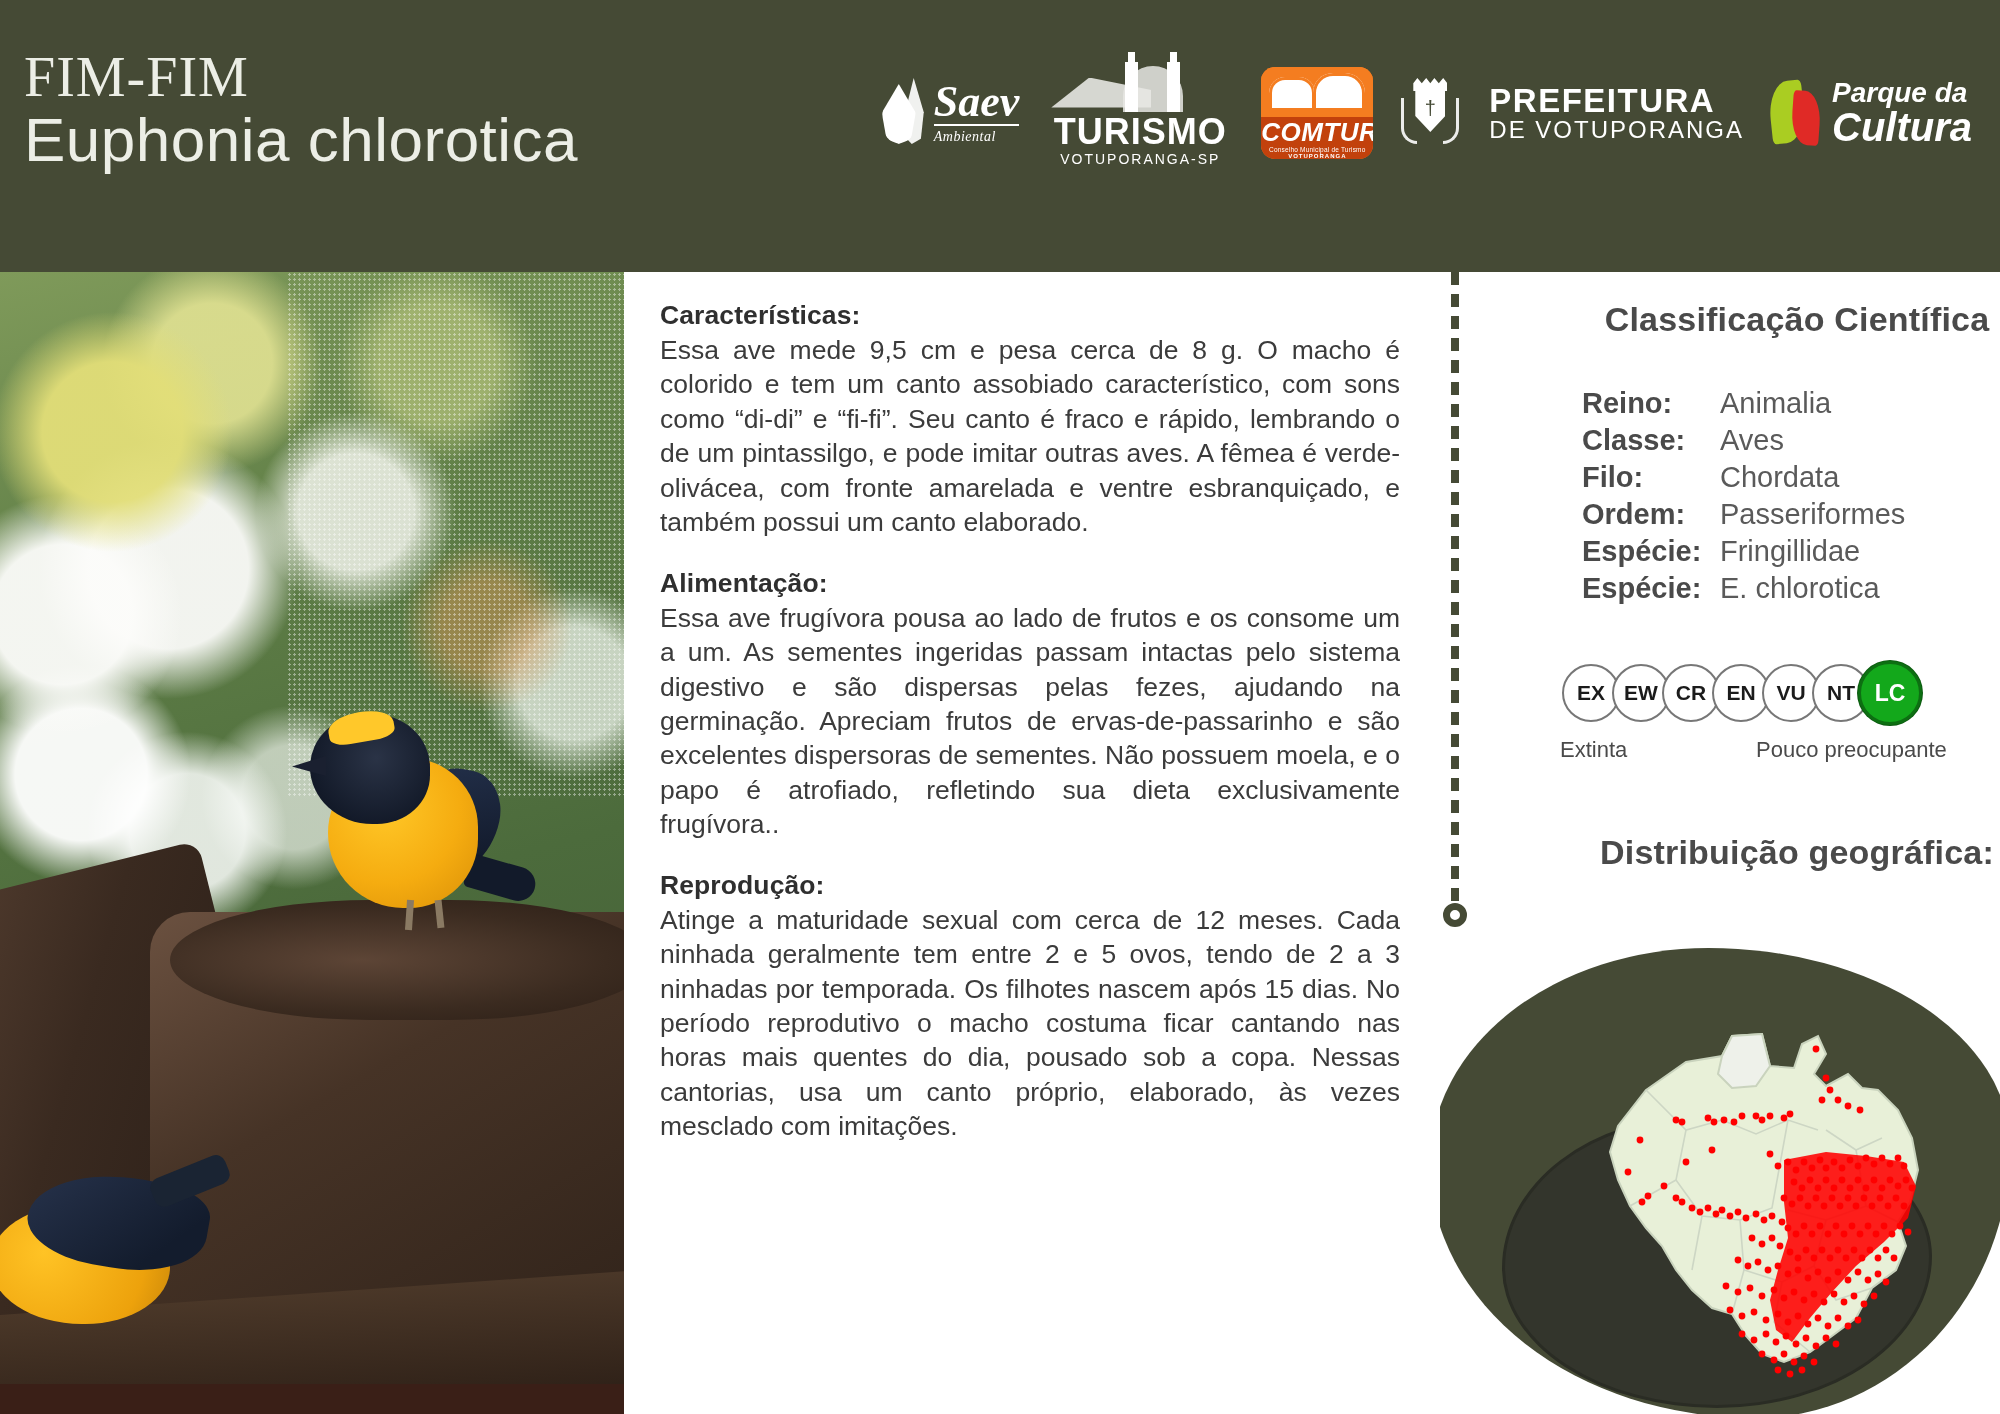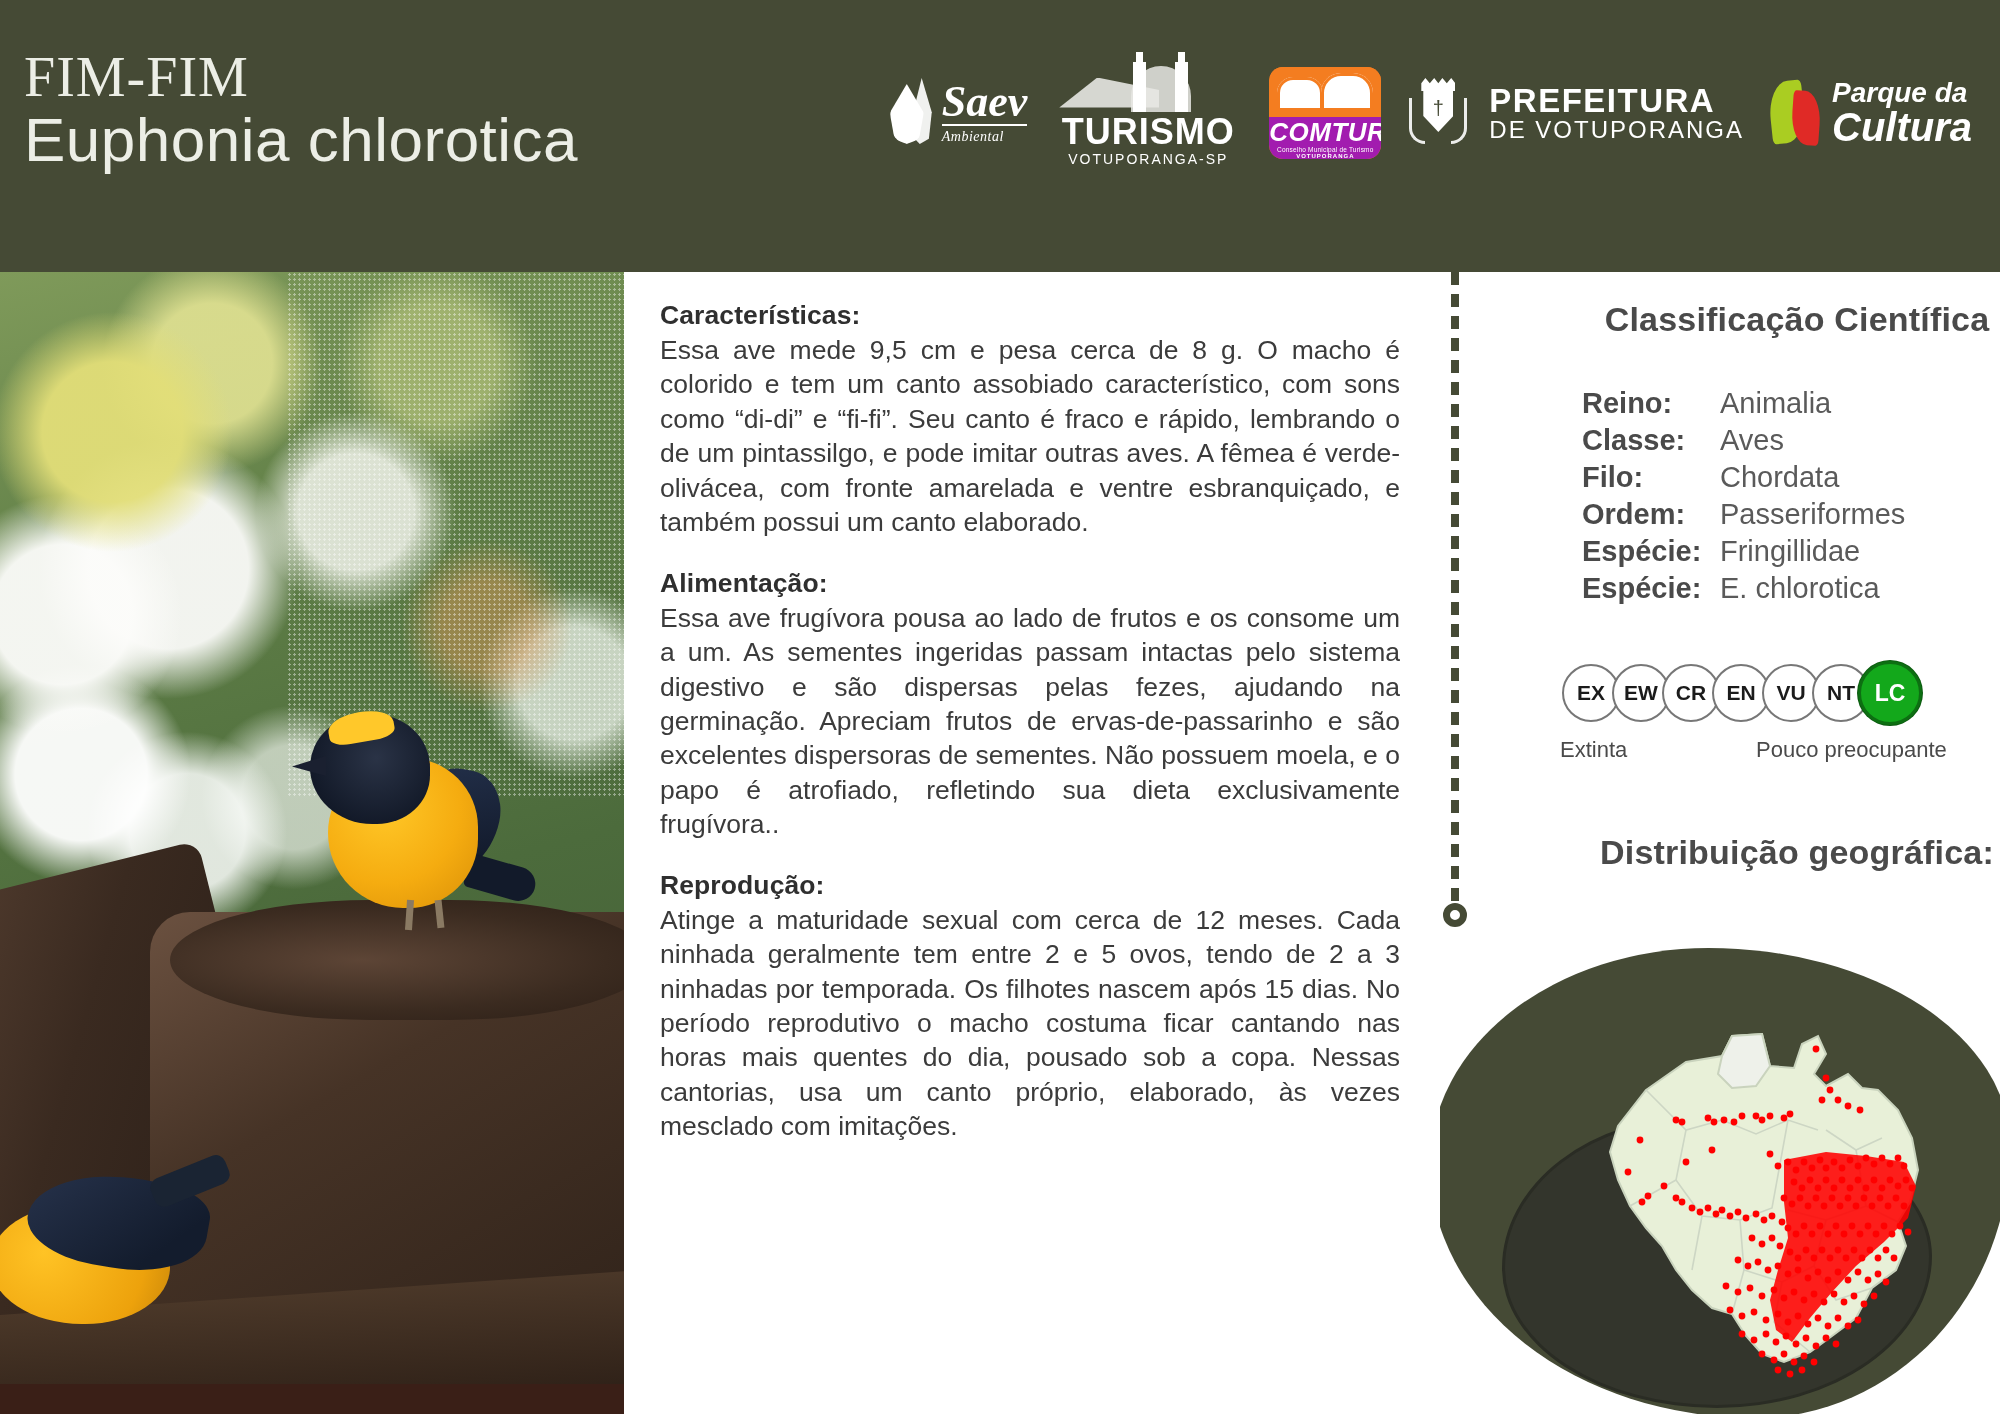--- a/index.html
+++ b/index.html
@@ -60,28 +60,28 @@
                  background:#f47d20; position:relative; }
   .comtur-top { position:absolute; left:0; top:0; right:0; height:50px;
                 background:#f47d20; }
   .comtur-top .pav1 { position:absolute; left:8px; top:10px; width:46px; height:34px;
        background:#fff; border-radius:16px 16px 0 0;
        box-shadow:inset 0 0 0 3px #f47d20; }
   .comtur-top .pav2 { position:absolute; left:52px; top:6px; width:52px; height:38px;
        background:#fff; border-radius:20px 20px 0 0;
        box-shadow:inset 0 0 0 3px #f47d20; }
   .comtur-bot { position:absolute; left:0; bottom:0; right:0; height:42px;
-                background:#a21caf; color:#fff; text-align:center; }
+                background:#c2410c; color:#fff; text-align:center; }
   .comtur-word { font-size:26px; font-weight:700; font-style:italic;
                  line-height:1.05; letter-spacing:.5px; margin-top:2px; }
   .comtur-tiny { font-size:6.5px; letter-spacing:.2px; }
   .comtur-tiny2 { font-size:6px; font-weight:700; letter-spacing:1px; }
 
   
-  .logo-pref { display:flex; align-items:center; gap:20px; color:#fff; }
+  .logo-pref { display:flex; align-items:center; gap:28px; color:#fff; }
   .pref-crest { width:62px; height:74px; position:relative; }
   .pref-crest .shield { position:absolute; left:16px; top:14px; width:30px; height:42px;
         background:#fff; clip-path:polygon(0% 0%,100% 0%,100% 62%,50% 100%,0% 62%); }
   .pref-crest .shield:after { content:"†"; position:absolute; left:0; right:0; top:7px;
         text-align:center; font-size:20px; color:#454a35; }
   .pref-crest .crown { position:absolute; left:14px; top:2px; width:34px; height:13px;
         background:#fff; clip-path:polygon(0% 100%,0% 40%,12% 0%,25% 40%,38% 0%,50% 40%,
         62% 0%,75% 40%,88% 0%,100% 40%,100% 100%); }
   .pref-crest .wl { position:absolute; left:2px; top:22px; width:16px; height:46px;
         border-left:3px solid #fff; border-bottom:3px solid #fff;

